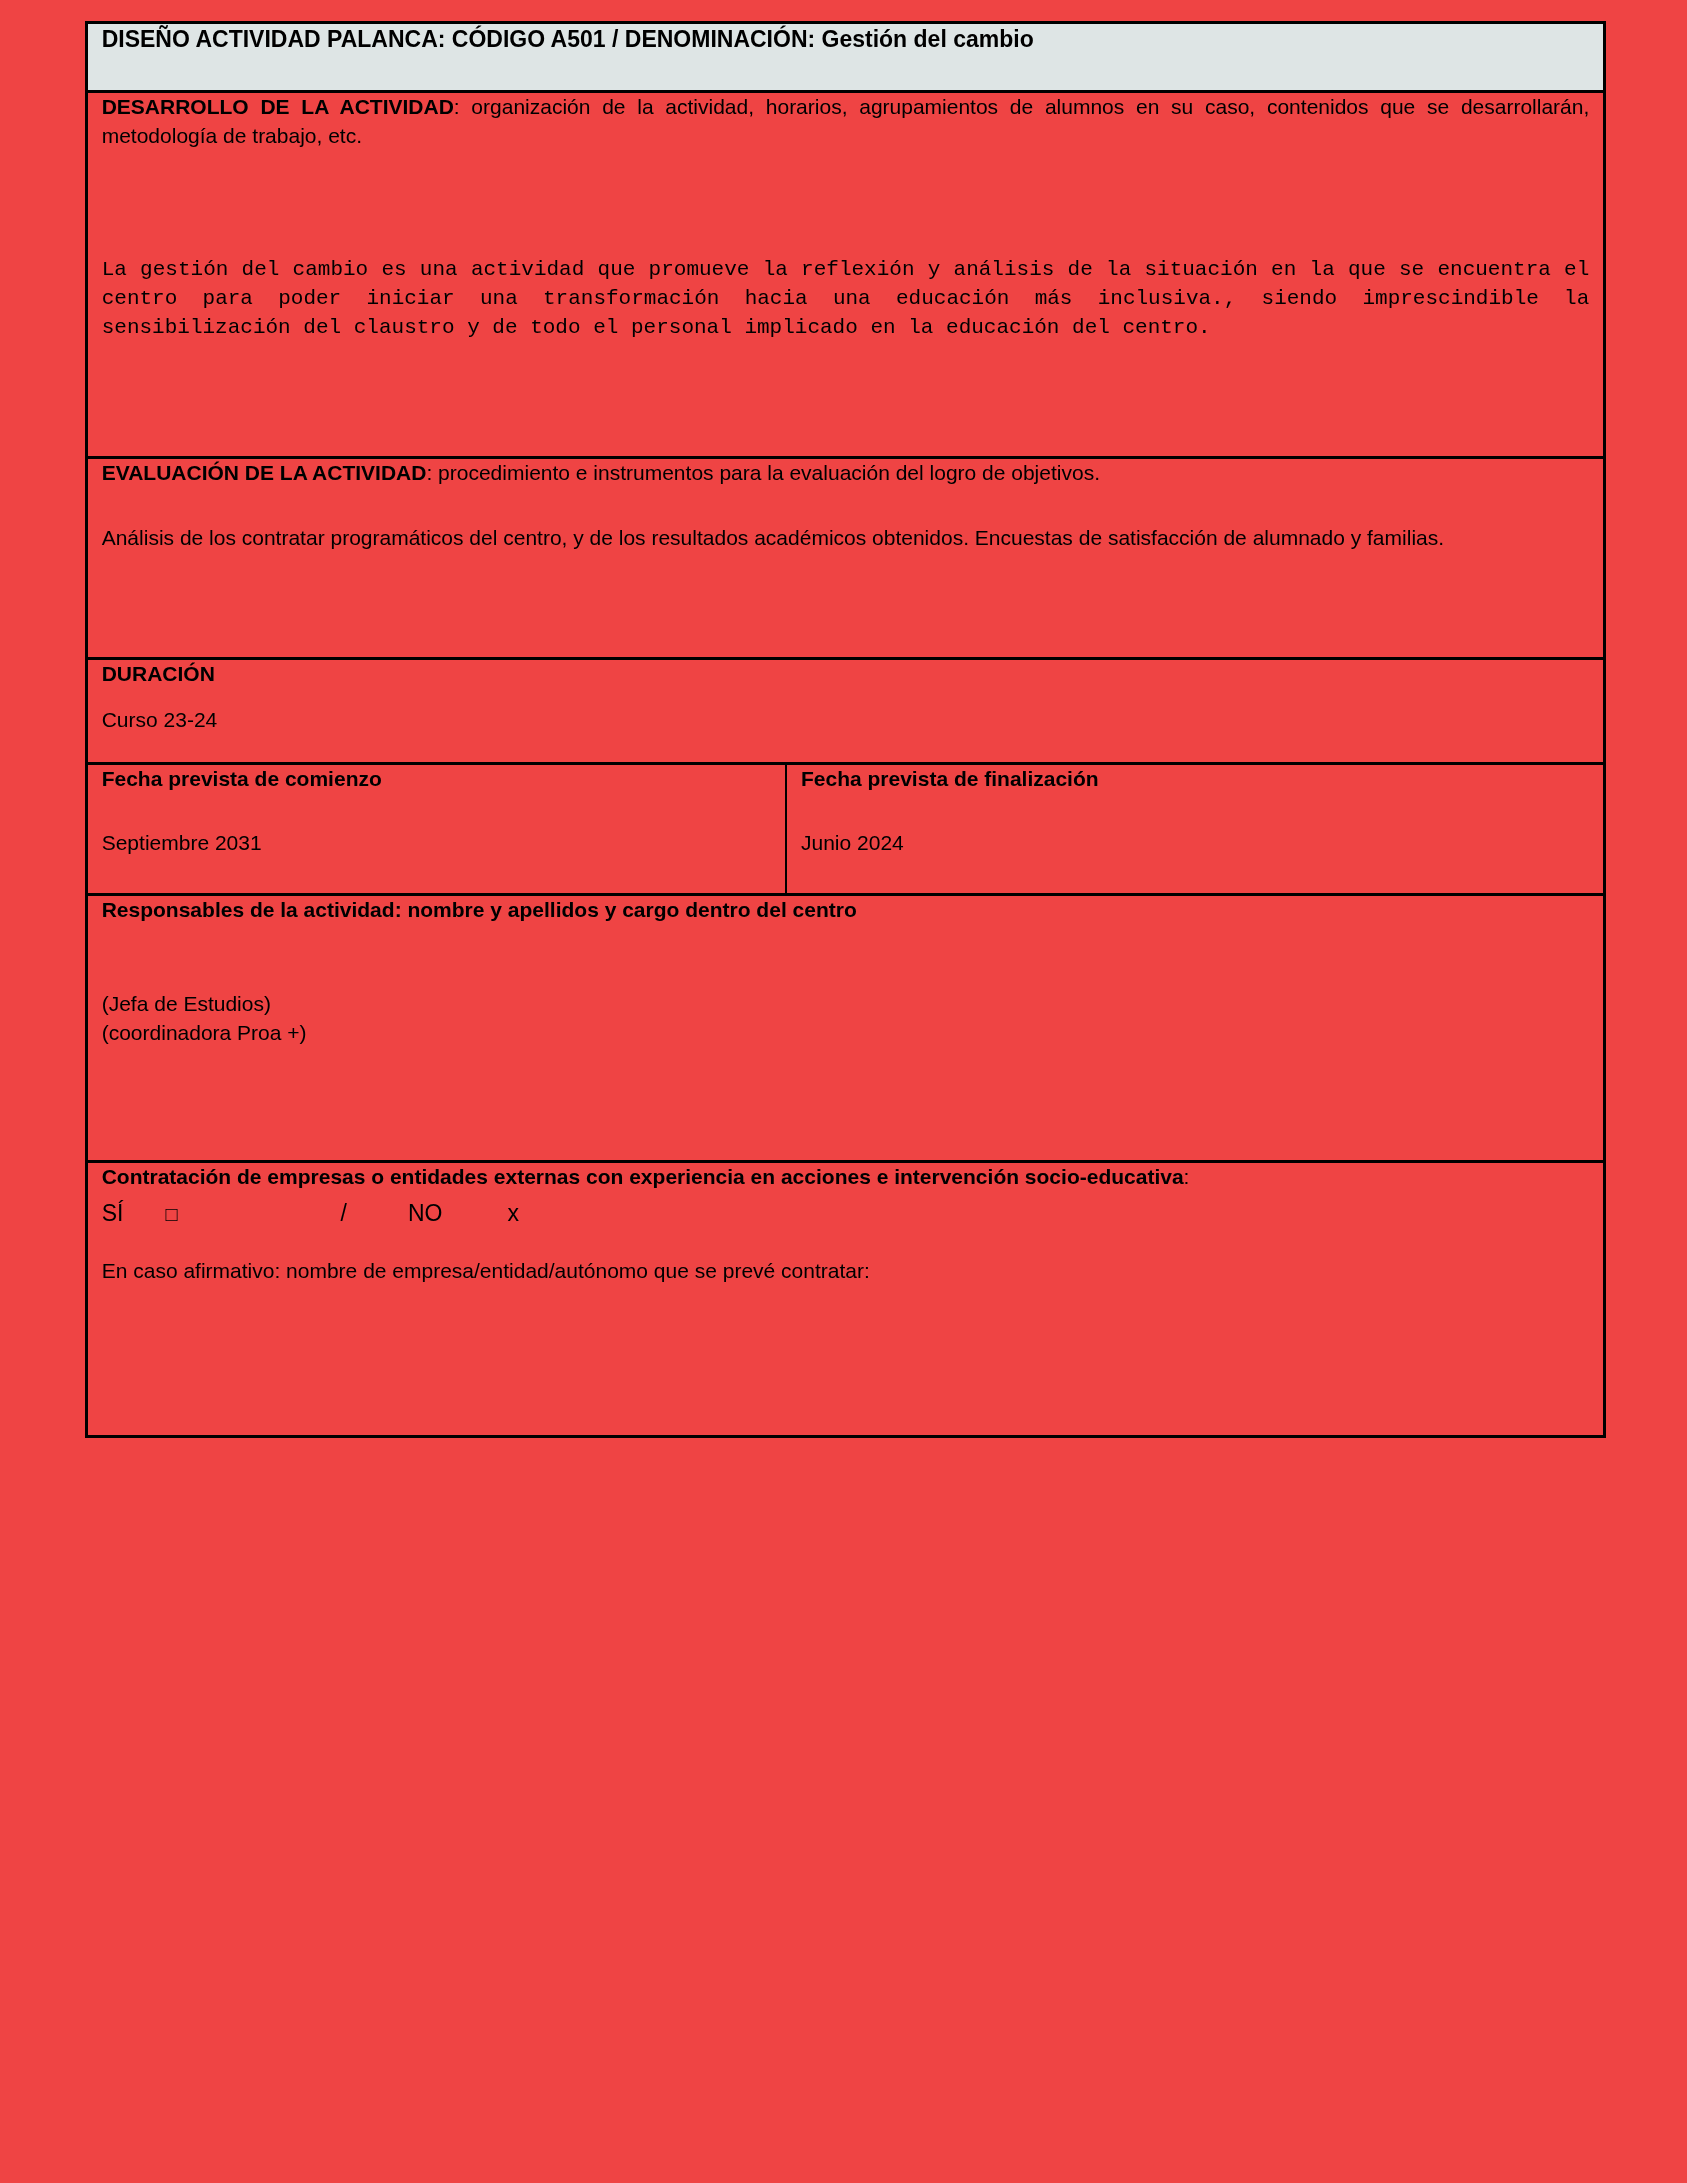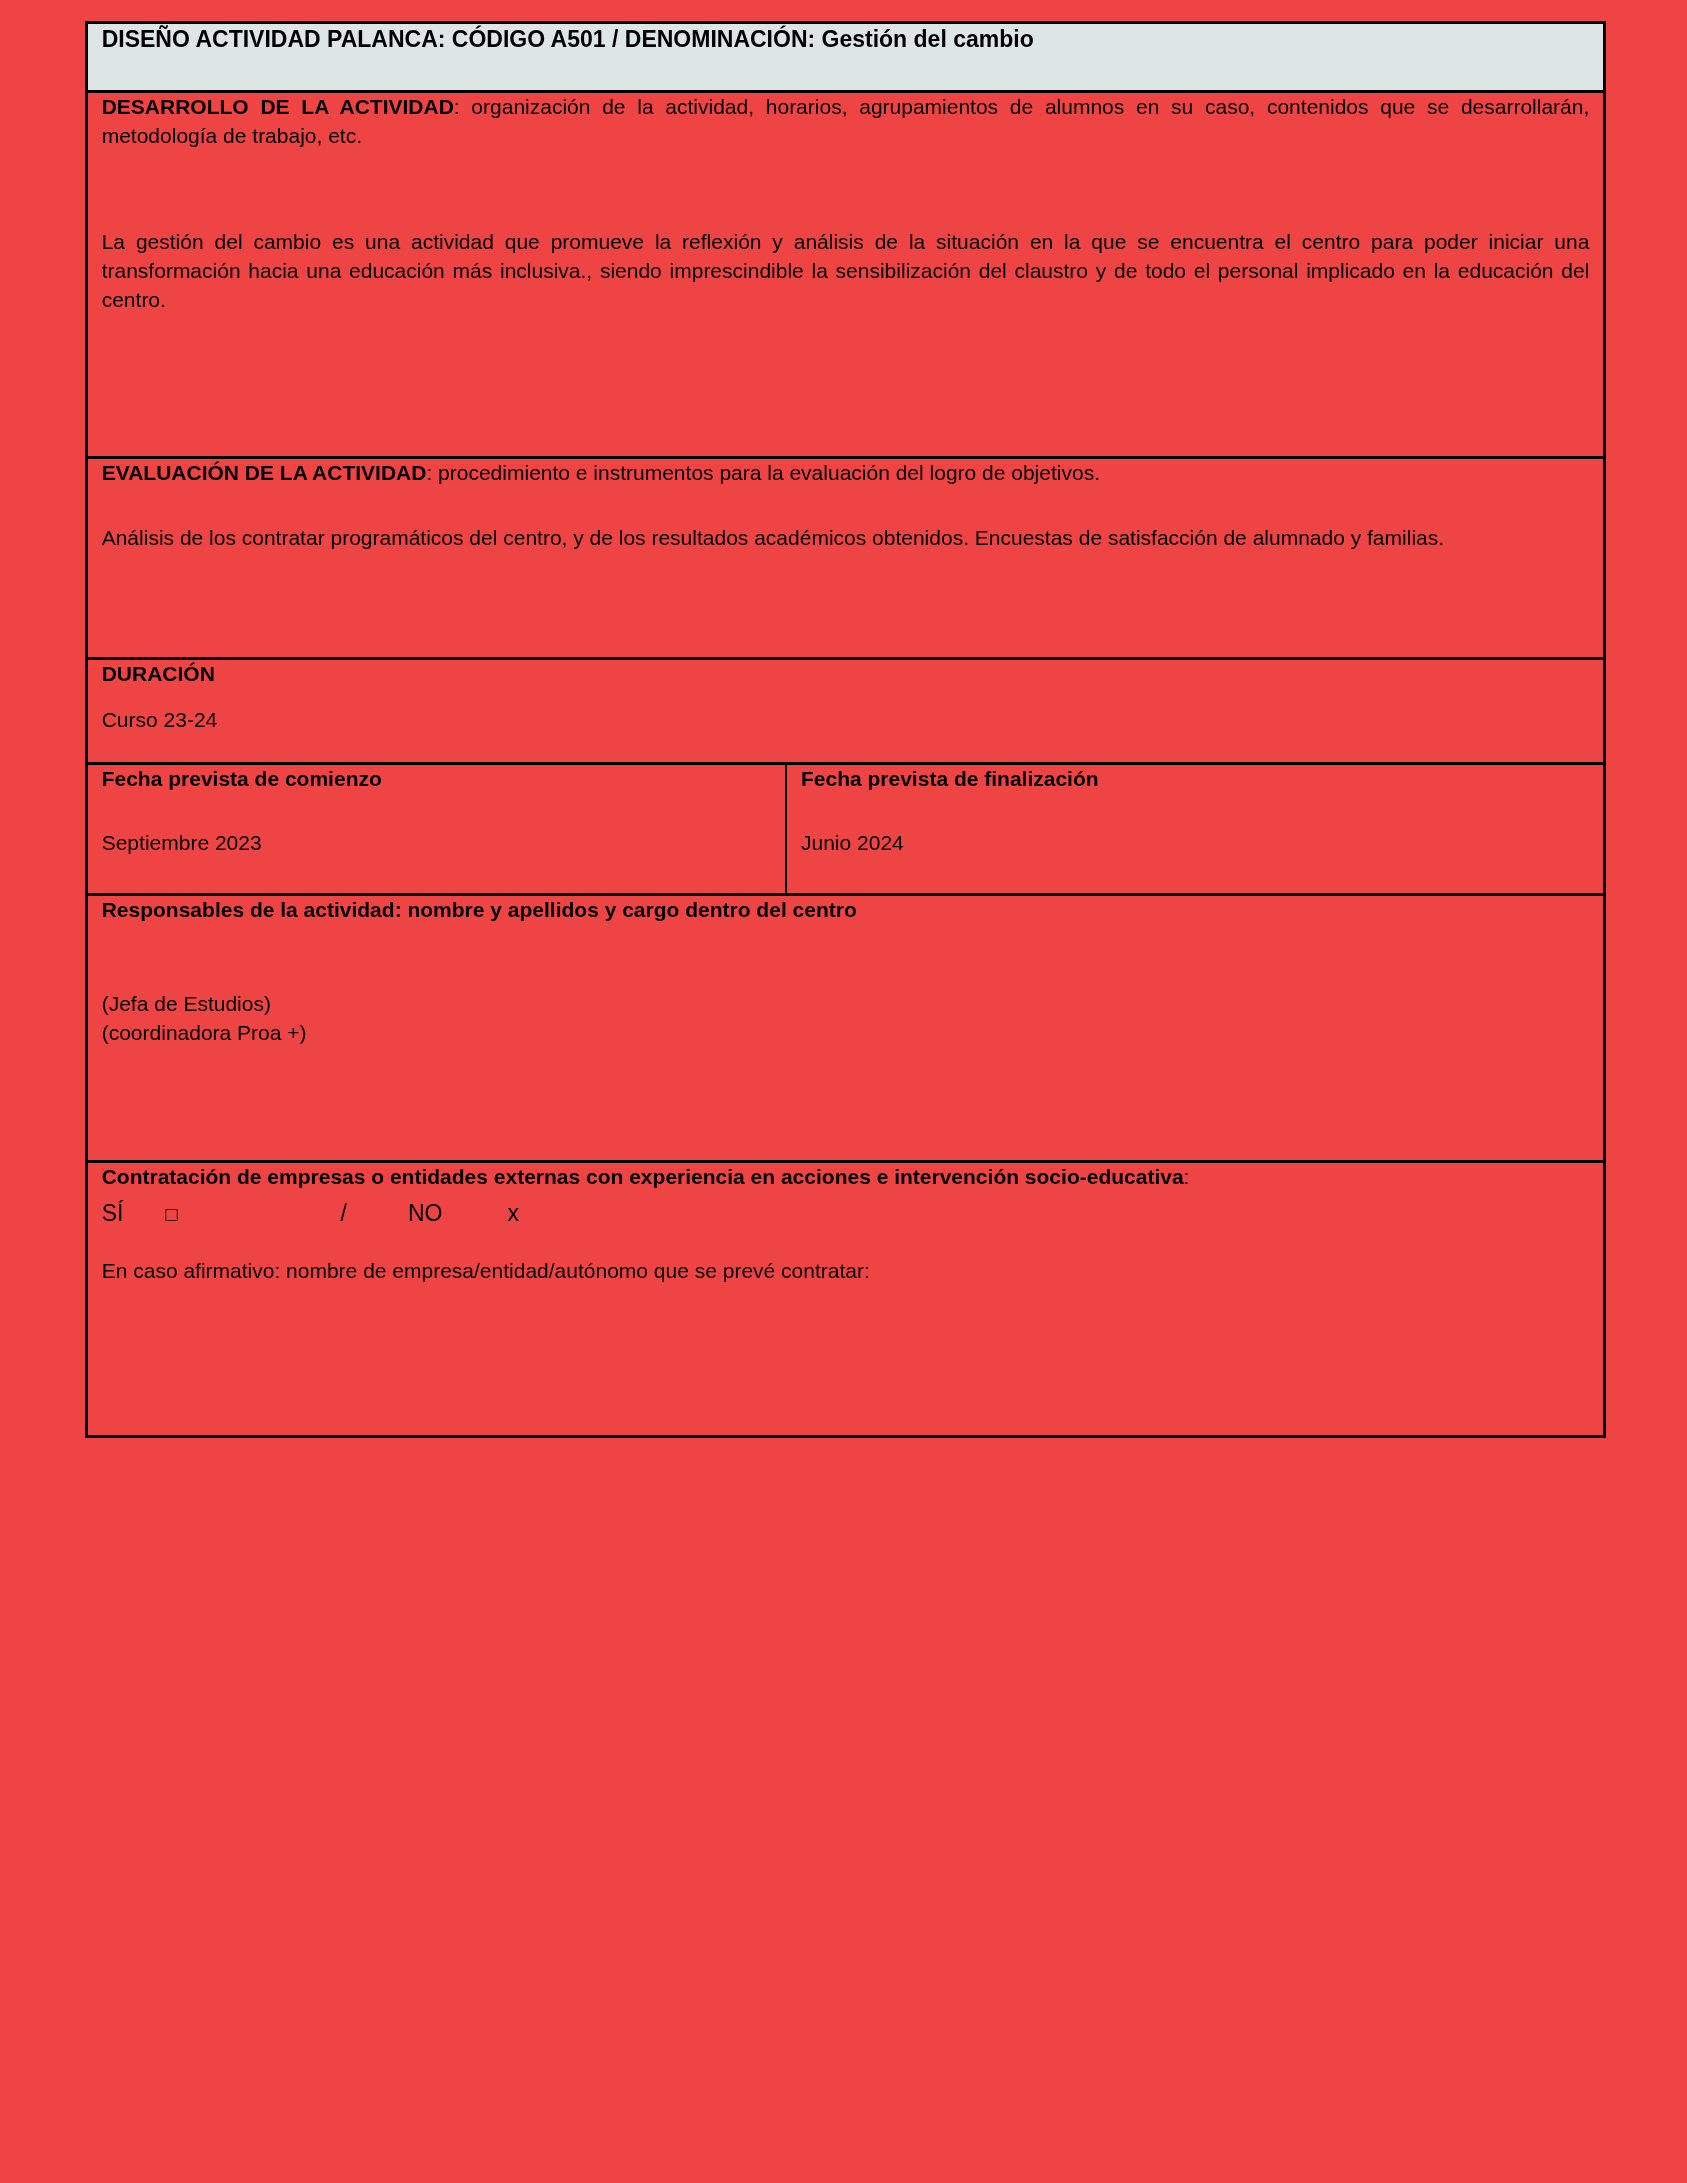--- a/index.html
+++ b/index.html
@@ -43,21 +43,21 @@
   td.cell-desarrollo   { height: 363px; padding-top: 9px; }
   td.cell-evaluacion   { height: 198px; padding-top: 13.7px; }
   td.cell-duracion     { height: 102px; padding-top: 9px; }
   td.cell-fecha        { height: 128px; padding-top: 9px; }
   td.cell-responsables { height: 264px; padding-top: 18px; }
   td.cell-contratacion { height: 272px; padding-top: 16.7px; }
   .col-divide { border-left: 2.3px solid #000000; }
   p { margin: 0; }
   .just { text-align: justify; }
   b, .bold { font-weight: bold; }
-  .gap-paragraph-lg { margin-top: 77px; }
+  .gap-paragraph-lg { margin-top: 105px; font-family: Liberation Mono, monospace; }
   .gap-paragraph-md { margin-top: 36px; }
   .gap-line-sm      { margin-top: 17px; }
   .gap-value        { margin-top: 35px; }
   .gap-resp         { margin-top: 65px; }
   .gap-si           { margin-top: 6px; }
   .gap-note         { margin-top: 27px; }
   .si-line { font-size: 23px; }
   .checkbox-glyph { display: inline-block; margin-left: 42px; font-size: 20px; }
   .slash-sep      { display: inline-block; margin-left: 163px; }
   .no-label       { display: inline-block; margin-left: 61px; text-align: center; }
@@ -97,21 +97,21 @@
     <tr>
       <td colspan="2" class="cell-duracion">
         <p class="bold">DURACIÓN</p>
         <p class="gap-line-sm">Curso 23-24</p>
       </td>
     </tr>
 
     <tr>
       <td class="cell-fecha">
         <p class="bold">Fecha prevista de comienzo</p>
-        <p class="gap-value">Septiembre 2023</p>
+        <p class="gap-value">Septiembre 2031</p>
       </td>
       <td class="cell-fecha col-divide">
         <p class="bold">Fecha prevista de finalización</p>
         <p class="gap-value">Junio 2024</p>
       </td>
     </tr>
 
     <tr>
       <td colspan="2" class="cell-responsables">
         <p class="bold">Responsables de la actividad: nombre y apellidos y cargo dentro del centro</p>

